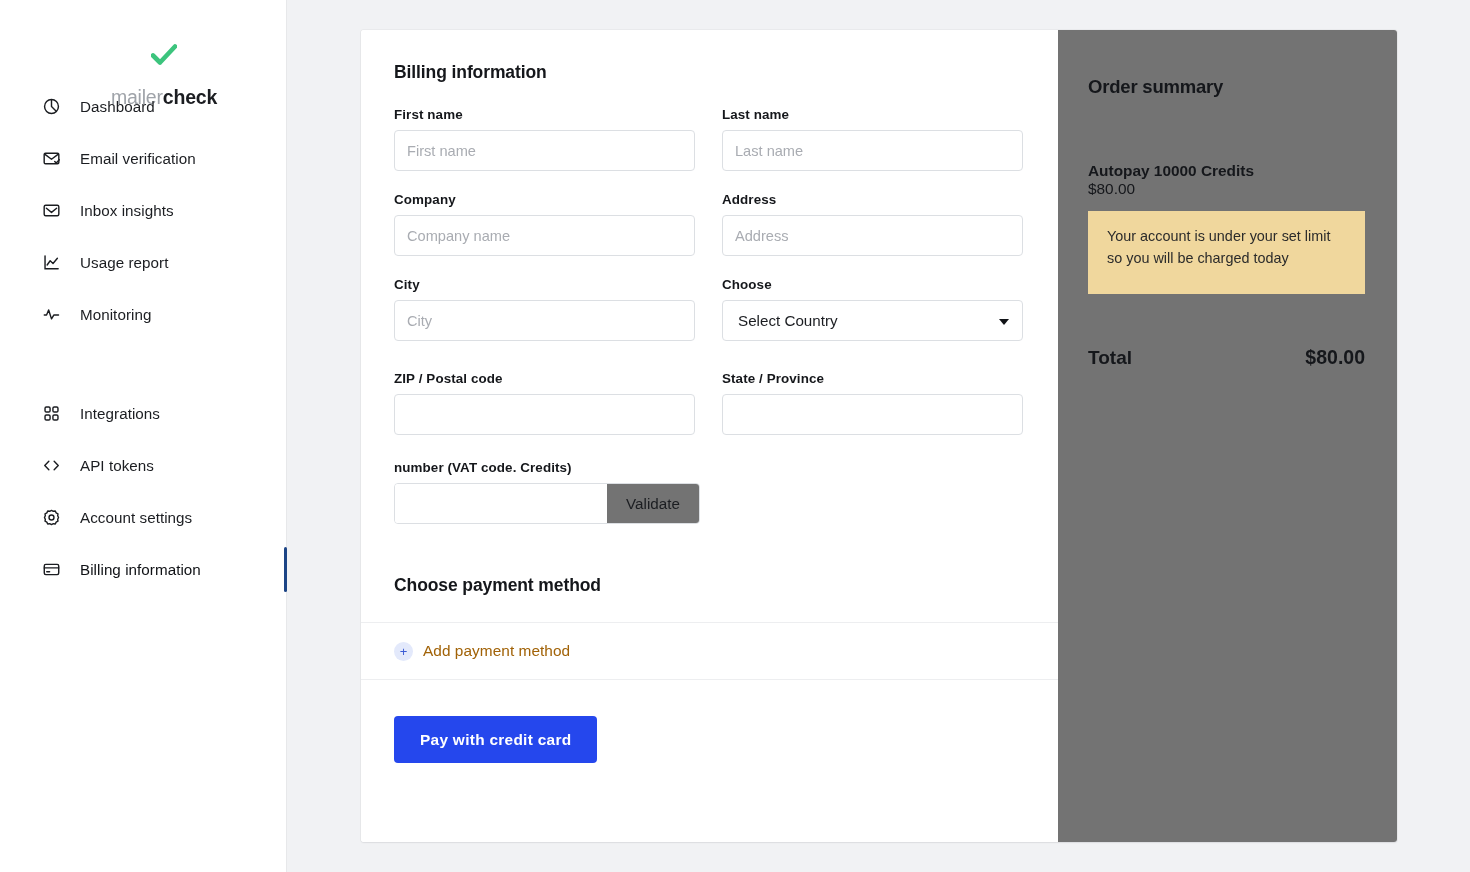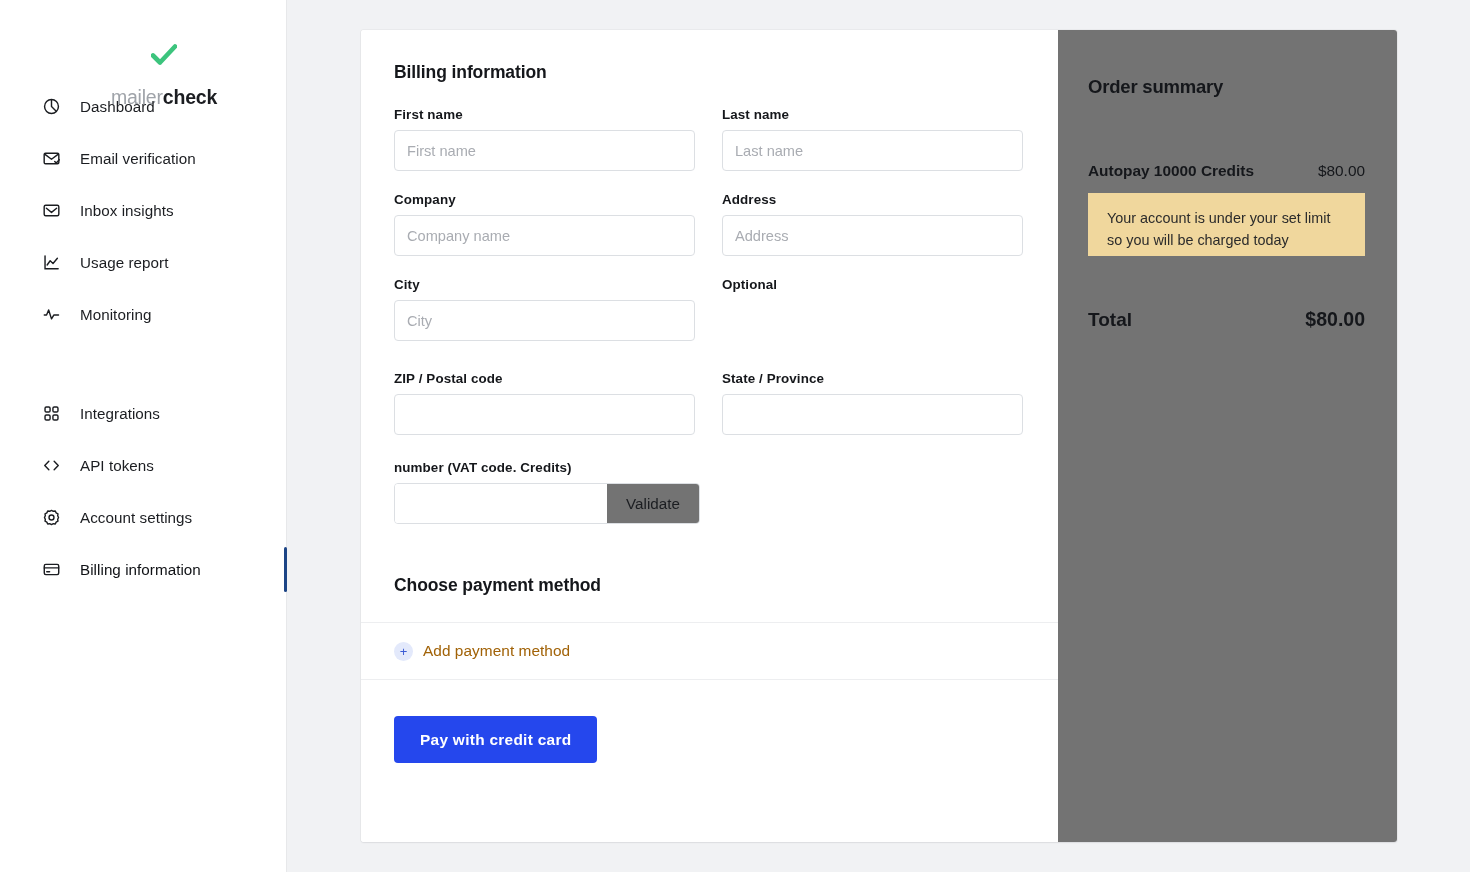--- a/index.html
+++ b/index.html
@@ -266,37 +266,38 @@
     font-weight: 700;
     color: #15171b;
     letter-spacing: -0.2px;
     margin: 0 0 64px 0;
   }
   .line-item {
     display: flex;
     justify-content: space-between;
     align-items: baseline;
     margin-bottom: 13px;
+    flex-direction: column;
   }
   .line-item-name {
     font-size: 15.4px;
     font-weight: 700;
     color: #15171b;
   }
   .line-item-price {
     font-size: 15.4px;
     color: #15171b;
     font-weight: 400;
   }
   .notice {
     background: #f0d79d;
     color: #2b2b2b;
     font-size: 14.4px;
     line-height: 1.56;
-    padding: 14px 17px 4px 19px;
+    padding: 14px 17px 24px 19px;
     width: 277px;
   }
   .total-row {
     display: flex;
     justify-content: space-between;
     align-items: baseline;
     margin-top: 52px;
   }
   .total-label {
     font-size: 19px;
@@ -475,21 +476,27 @@
           </div>
 
           <div class="row-gap"></div>
 
           <div class="row">
             <div class="field">
               <label class="field-label">City</label>
               <input class="input" type="text" placeholder="City" style="">
             </div>
             <div class="field">
-              <label class="field-label">Optional</label>
+              <label class="field-label">Choose</label>
+              <div class="select-wrap">
+                <select class="select">
+                  <option>Select Country</option>
+                </select>
+                <span class="select-caret"></span>
+              </div>
             </div>
           </div>
 
           <div class="row-gap" style="height:22px"></div>
 
           <div class="row">
             <div class="field">
               <label class="field-label">ZIP / Postal code</label>
               <input class="input" type="text" placeholder="" style="">
             </div>

